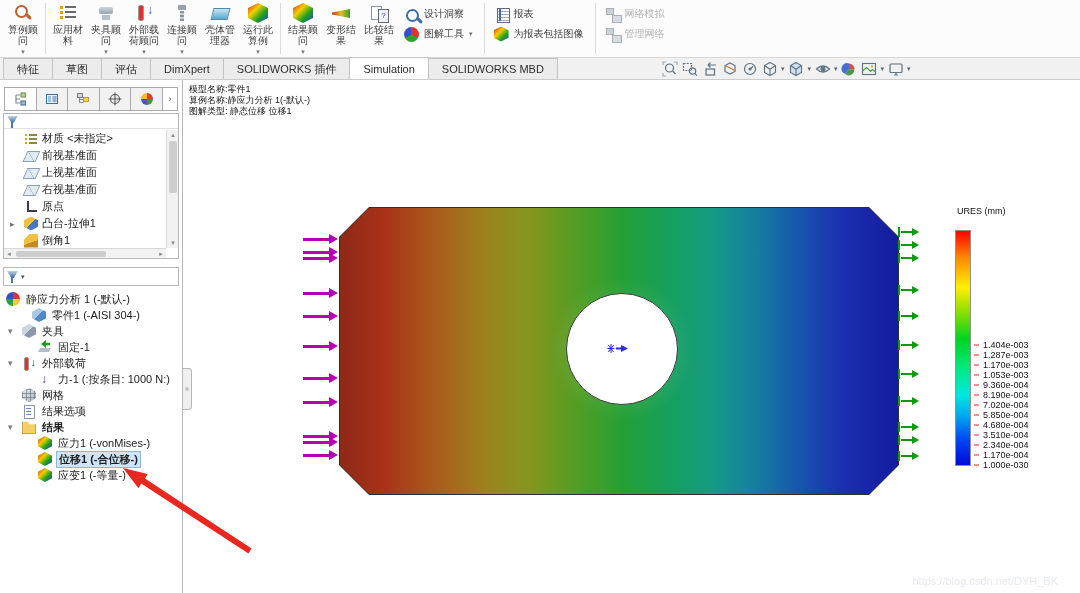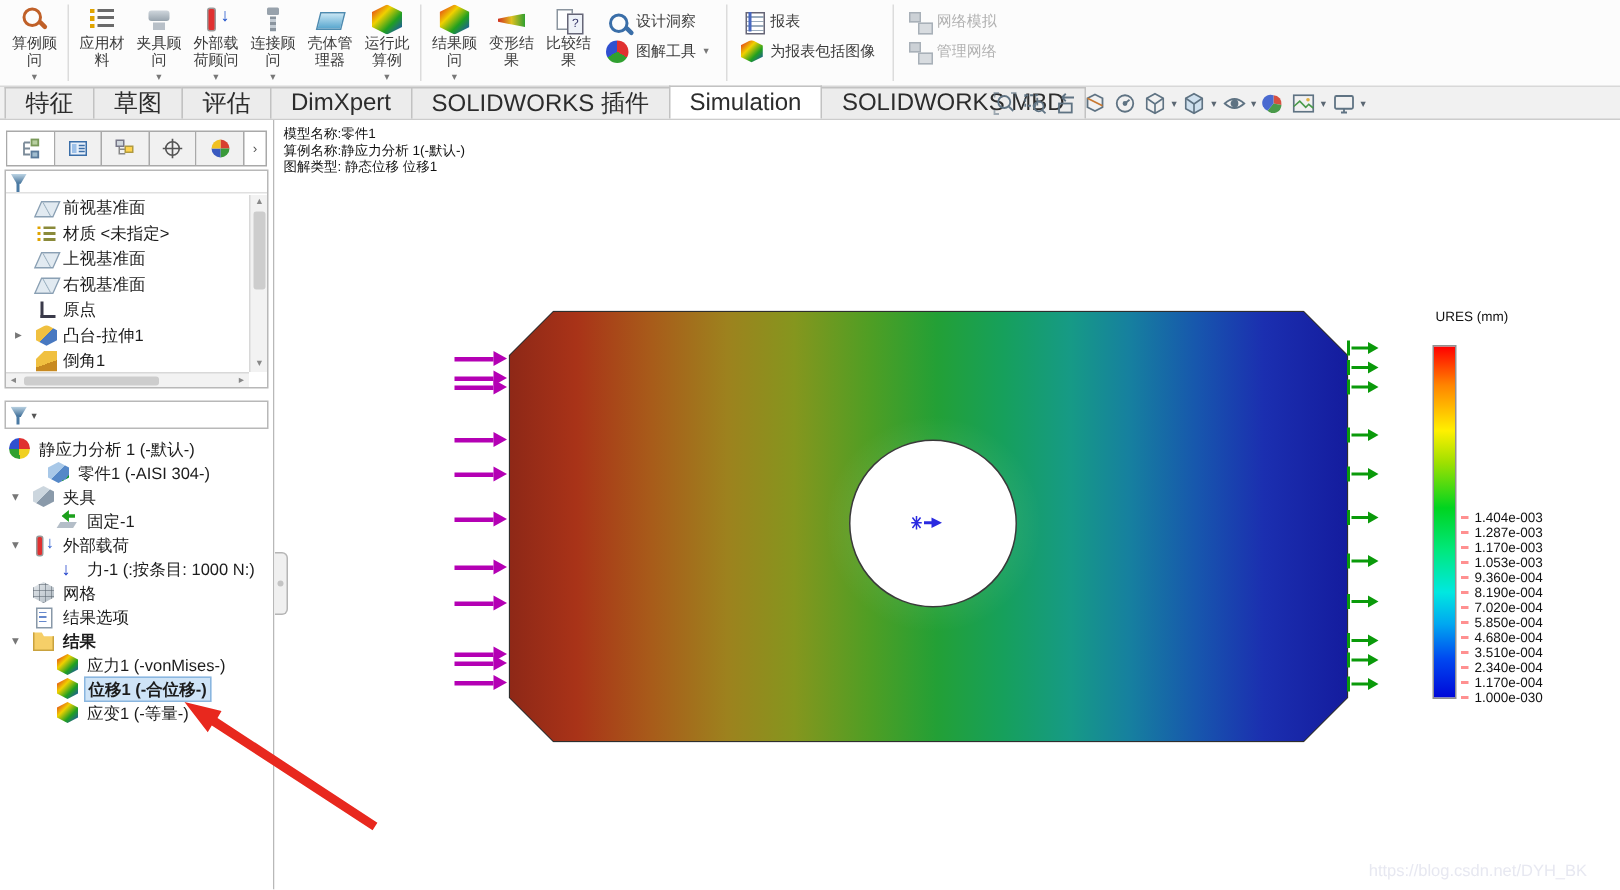--- a/index.html
+++ b/index.html
@@ -67,21 +67,21 @@
   .ri-report::after { content:''; position:absolute; left:5px; top:1px; width:2px; height:13px;
       background:#4868c0; }
   .ri-network::before { content:''; position:absolute; left:1px; top:1px; width:6px; height:5px;
       background:#ccd1d6; border:1px solid #a8b0b8; }
   .ri-network::after { content:''; position:absolute; left:7px; top:8px; width:8px; height:6px;
       background:#d8dce0; border:1px solid #a8b0b8; }
 
   
   .tabbar { height:22px; background:#f1f1f1; display:flex; align-items:flex-end;
             padding-left:3px; position:relative; border-bottom:1px solid #cccccc; }
-  .tab { height:21px; padding:0 13px; display:flex; align-items:center; font-size:16px;
+  .tab { height:21px; padding:0 13px; display:flex; align-items:center; font-size:11px;
          color:#2c2c2c; background:#ececec; border:1px solid #c2c2c2; border-bottom:none;
          margin-right:-1px; white-space:nowrap; }
   .tab.active { background:#ffffff; height:22px; z-index:2; position:relative; }
   .hud { position:absolute; left:660px; top:2px; display:flex; align-items:center; gap:1px; }
   .hudi { width:19px; height:18px; display:flex; align-items:center; justify-content:center; }
   .hcaret { font-size:7px; color:#5a6672; padding:0 1px; }
 
   
   .main { display:flex; height:513px; }
   .lpanel { width:183px; border-right:1px solid #b8b8b8; background:#fff; position:relative;
@@ -458,26 +458,26 @@
         </div>
         <div class="pchevron">›</div>
       </div>
 
       <div class="tree1">
         <div class="filterrow">
           <span class="funnel"></span>
         </div>
         <div class="t1items">
           <div class="titem">
+            <span class="tic tic-material"></span>
+            <span class="lbl">材质 &lt;未指定&gt;</span>
+          </div>
+          <div class="titem">
             <span class="tic tic-plane"></span>
             <span class="lbl">前视基准面</span>
-          </div>
-          <div class="titem">
-            <span class="tic tic-material"></span>
-            <span class="lbl">材质 &lt;未指定&gt;</span>
           </div>
           <div class="titem">
             <span class="tic tic-plane"></span>
             <span class="lbl">上视基准面</span>
           </div>
           <div class="titem">
             <span class="tic tic-plane"></span>
             <span class="lbl">右视基准面</span>
           </div>
           <div class="titem">

